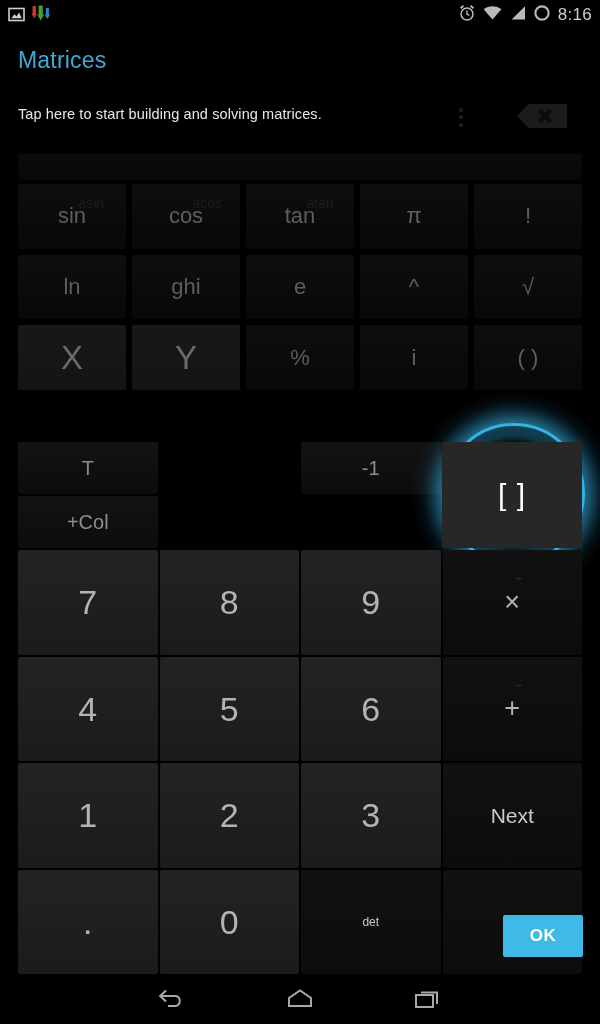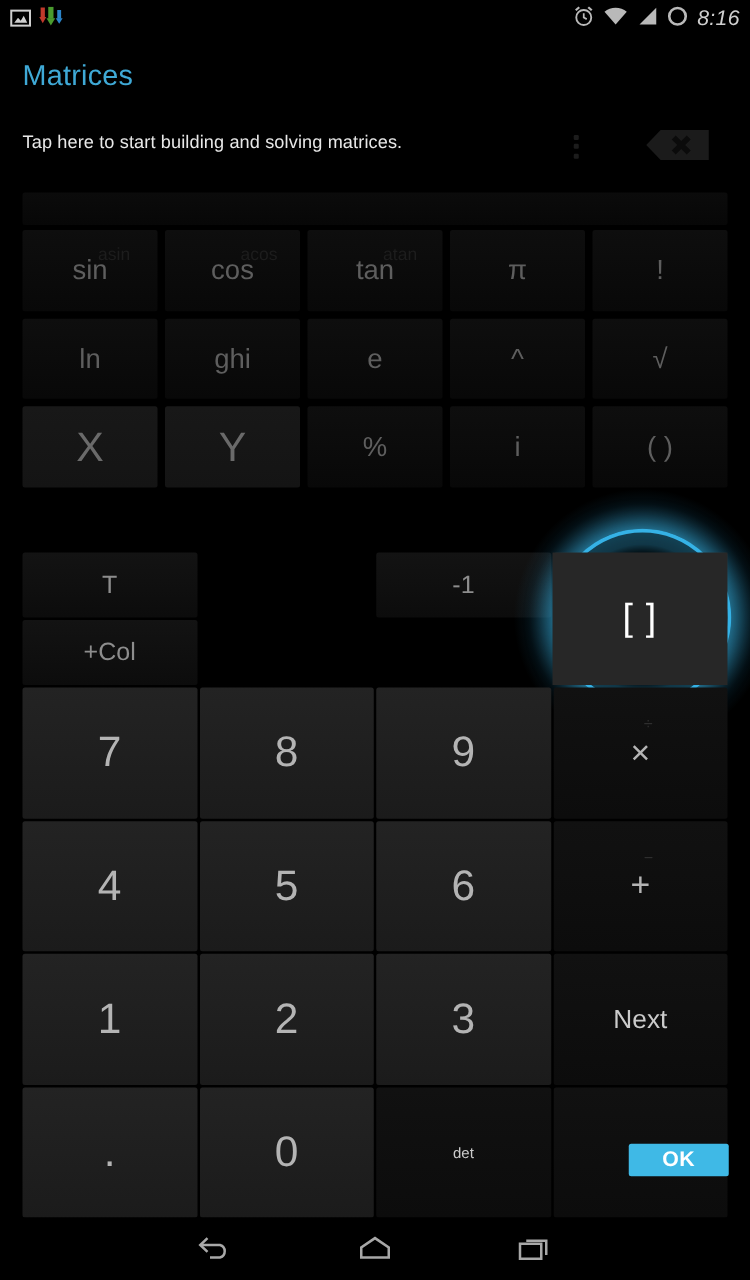--- a/index.html
+++ b/index.html
@@ -12,21 +12,21 @@
   #screen { position: relative; width: 600px; height: 1024px; background: #000; }
 
   
   #statusbar {
     position: absolute; left: 0; top: 0; width: 600px; height: 30px;
     background: #000;
   }
   #status-left { position: absolute; left: 8px; top: 5px; display: flex; gap: 6px; align-items: center; }
   #status-right { position: absolute; right: 8px; top: 3px; display: flex; gap: 7px; align-items: center; }
   .sb-icon { display: block; }
-  #status-clock { color: #cfcfcf; font-size: 17px; line-height: 24px; letter-spacing: .3px; font-style: italic; }
+  #status-clock { color: #cfcfcf; font-size: 17px; line-height: 24px; letter-spacing: .3px; }
 
   
   #header { position: absolute; left: 0; top: 30px; width: 535px; height: 120px; background: #000; }
   #header-title {
     position: absolute; left: 18px; top: 17px;
     font-size: 23px; letter-spacing: .2px;
   }
   #header-sub {
     position: absolute; left: 18px; top: 52px;
     color: #e8e8e8; font-size: 14.5px; letter-spacing: .1px; margin-top: 24px;
@@ -92,21 +92,21 @@
   #numgrid .key { background: linear-gradient(#232323, #1b1b1b); }
   #numgrid .key.op { background: linear-gradient(#111111, #0c0c0c); }
   #numgrid .main { font-size: 34px; color: #b4b4b4; font-weight: 300; }
   #numgrid .key.op .main { font-size: 27px; color: #b4b4b4; }
   #numgrid .key.word .main { font-size: 21px; color: #cbcbcb; }
   #numgrid .key.small .main { font-size: 12px; color: #cbcbcb; }
   #numgrid .alt { top: 22px; left: 52%; color: #2e2e2e; font-size: 13px; }
 
   
   #ok-button {
-    position: absolute; left: 503px; top: 915px; width: 80px; height: 26px;
+    position: absolute; left: 503px; top: 915px; width: 80px; height: 42px;
     background: #3fb9e6; border-radius: 2px;
     display: flex; align-items: center; justify-content: center;
     color: #ffffff; font-size: 17px; font-weight: bold; letter-spacing: .5px;
   }
 
   
   #highlight-glow {
     position: absolute; left: 411px; top: 391px; width: 206px; height: 206px;
     border-radius: 50%;
     pointer-events: none;

